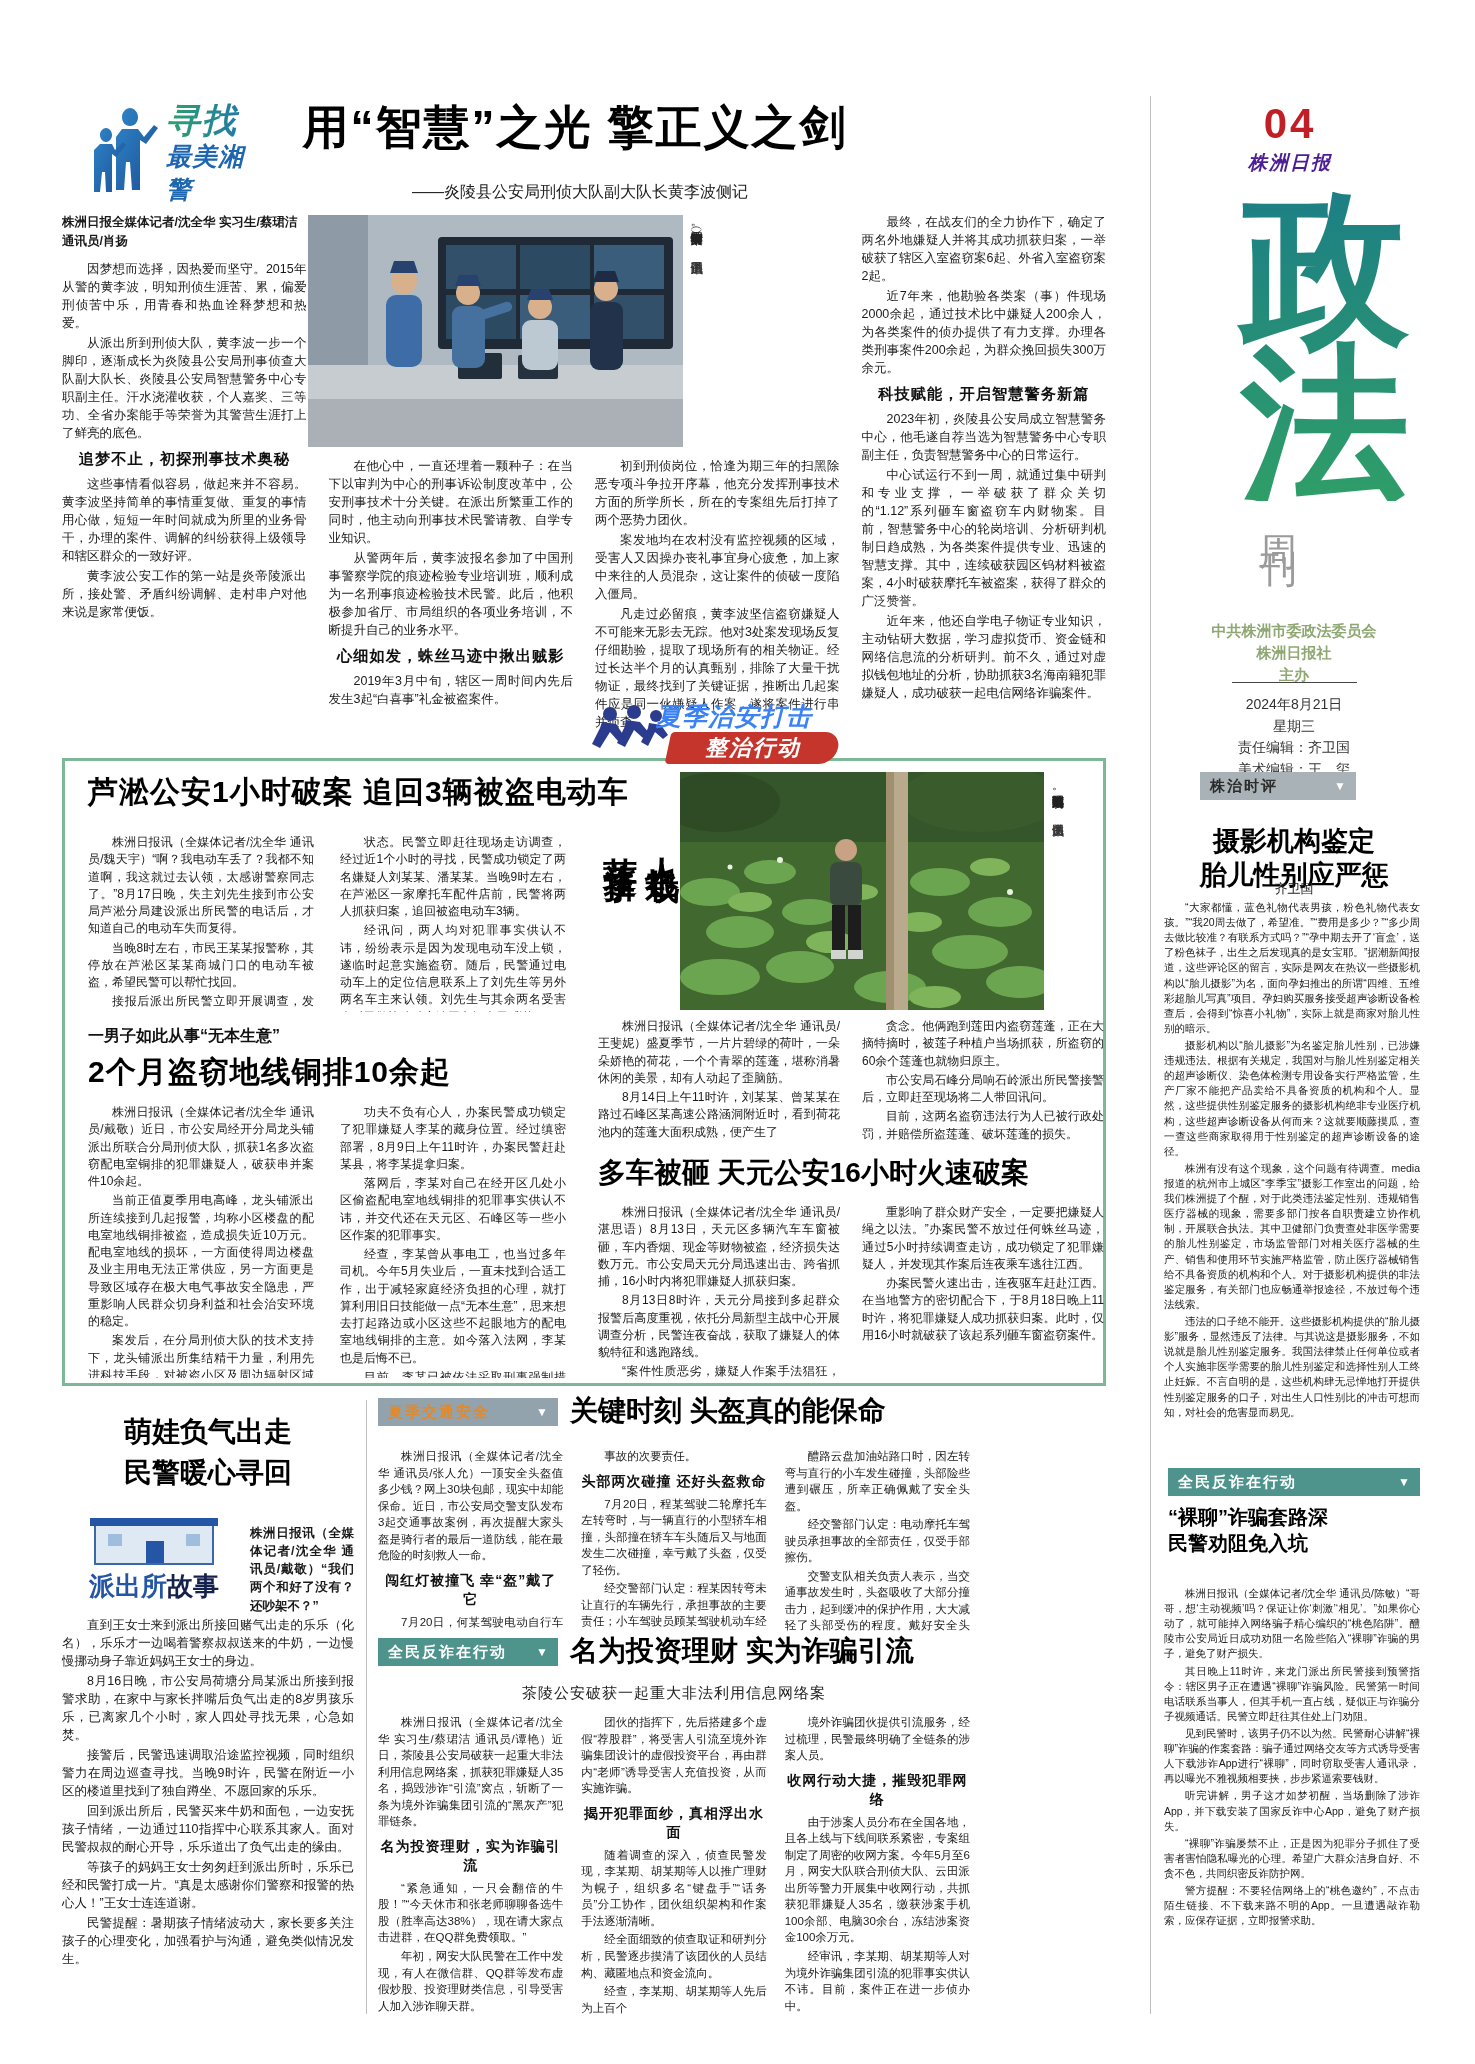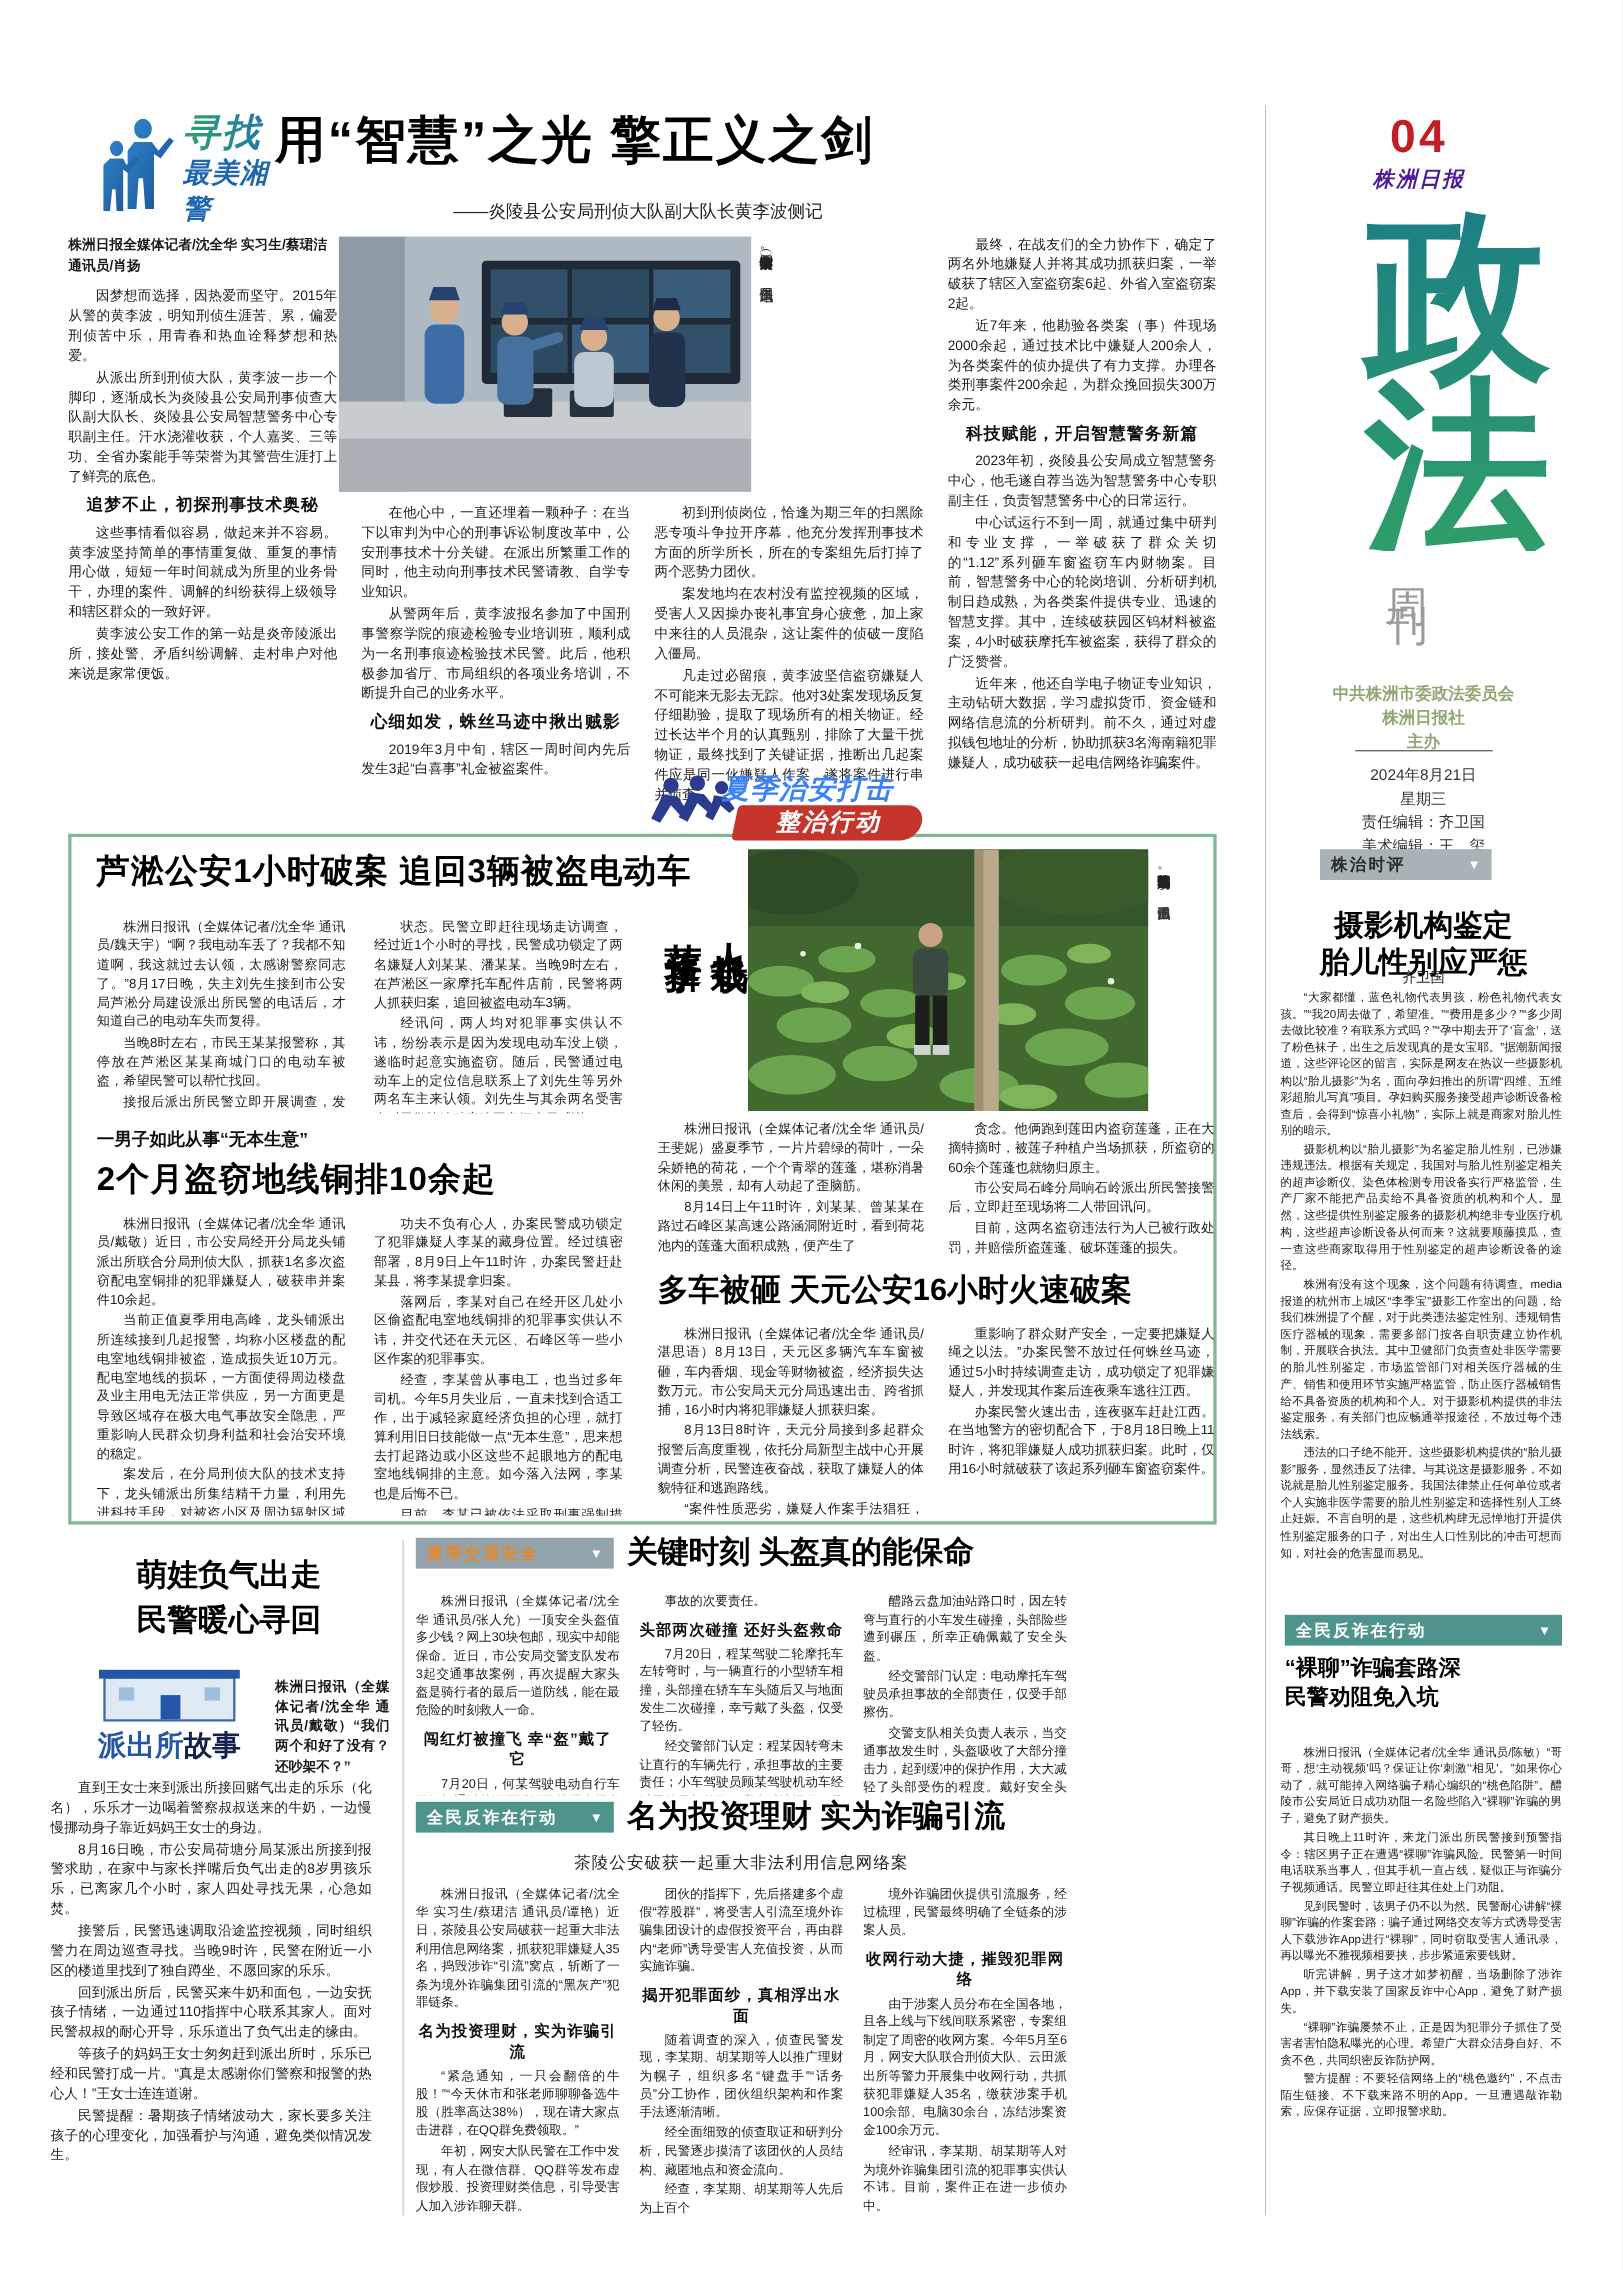--- a/index.html
+++ b/index.html
@@ -12,21 +12,21 @@
   .cols{display:flex;}
   .col{overflow:hidden;}
   .v-text{writing-mode:vertical-rl;}
   .rule-v{position:absolute;width:1px;background:#bfbfbf;}
   
   .logo-box{left:92px;top:98px;width:165px;height:100px;}
   .logo-t1{font-size:34px;font-weight:bold;font-style:italic;letter-spacing:2px;
     background:linear-gradient(90deg,#2fa36b,#1f6fb4);-webkit-background-clip:text;background-clip:text;color:transparent;}
   .logo-t2{font-size:25px;font-weight:bold;font-style:italic;color:#1e66b0;letter-spacing:1px;margin-top:-4px;}
   
-  .lead-hl{left:250px;top:100px;width:650px;font-size:46px;font-weight:bold;letter-spacing:2px;color:#000;line-height:1.2;margin:0;}
+  .lead-hl{left:250px;top:100px;width:650px;font-size:46px;font-weight:bold;letter-spacing:2px;color:#000;text-align:center;line-height:1.2;margin:0;}
   .lead-deck{left:300px;top:182px;width:560px;text-align:center;font-size:16px;color:#222;}
   .lead-cols{left:62px;top:213px;width:1044px;height:534px;font-size:12.5px;gap:22px;}
   .lead-cols .col{flex:1;}
   .byline{font-weight:bold;margin:0 0 9px 0;line-height:1.5;}
   .ph-spacer{height:244px;}
   .photo{background:#d8dde2;overflow:hidden;}
   .cap-v{font-size:12.5px;color:#222;line-height:1.25;}
   .cap-credit{margin-top:14px;color:#333;}
   
   .pgnum{left:1170px;top:100px;width:240px;text-align:center;font-size:42px;letter-spacing:3px;color:#c01f25;font-weight:bold;}
@@ -78,21 +78,21 @@
   .kid-hl{left:62px;top:1412px;width:292px;text-align:center;font-size:28px;font-weight:bold;line-height:1.45;color:#000;}
   .stamp{left:66px;top:1524px;width:176px;height:80px;display:flex;flex-direction:column;align-items:center;}
   .stamp-bld{width:120px;height:42px;position:relative;background:#dfe9f4;border:2px solid #3b69a8;}
   .stamp-bld .roof{position:absolute;left:-6px;top:-8px;width:128px;height:8px;background:#2456a5;}
   .stamp-bld .door{position:absolute;left:50px;bottom:0;width:18px;height:22px;background:#2456a5;}
   .stamp-bld .w1,.stamp-bld .w2{position:absolute;top:8px;width:14px;height:12px;background:#9fbede;}
   .stamp-bld .w1{left:12px;} .stamp-bld .w2{right:12px;}
   .stamp-txt{font-size:26px;font-weight:bold;margin-top:4px;white-space:nowrap;}
   .stamp-txt .b{color:#2456a5;} .stamp-txt .d{color:#15214d;}
   .kid-leadin{left:250px;top:1524px;width:104px;font-size:12.5px;line-height:1.45;font-weight:bold;text-align:justify;}
-  .kid-body{left:46px;top:1616px;width:292px;height:396px;font-size:12.5px;}
+  .kid-body{left:62px;top:1616px;width:292px;height:396px;font-size:12.5px;}
   
   .helmet-tab{left:378px;top:1398px;width:180px;}
   .helmet-hl{left:570px;top:1392px;font-size:28px;}
   .helmet-cols{left:378px;top:1448px;width:592px;height:184px;font-size:11.5px;gap:18px;}
   .helmet-cols .col{flex:1;}
   .invest-tab{left:378px;top:1638px;width:180px;}
   .invest-hl{left:570px;top:1632px;font-size:28px;text-align:right;}
   .invest-deck{left:378px;top:1684px;width:592px;text-align:center;font-size:15px;color:#222;letter-spacing:1px;}
   .invest-cols{left:378px;top:1714px;width:592px;height:300px;font-size:11.5px;gap:18px;}
   .invest-cols .col{flex:1;}

